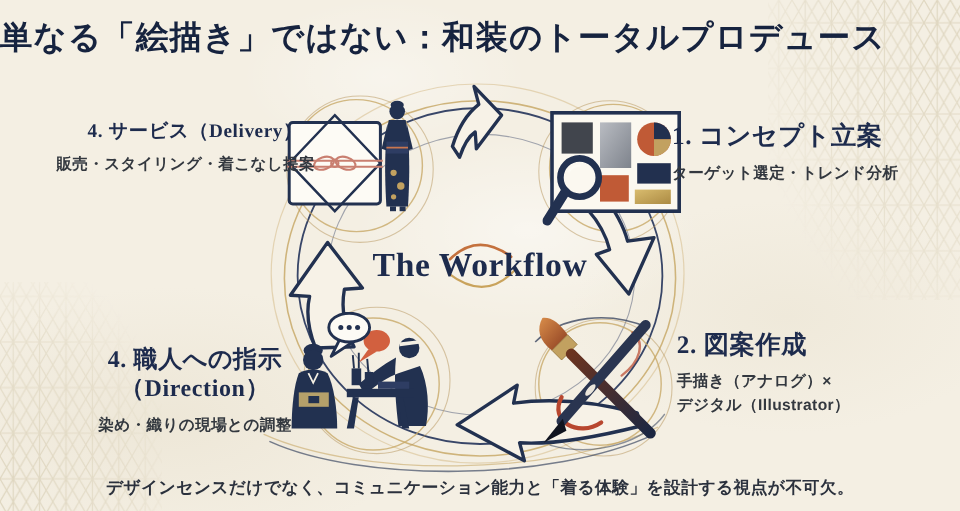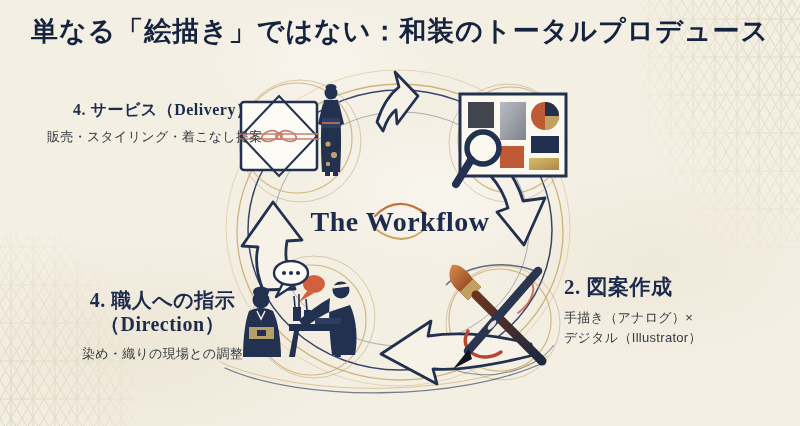--- a/index.html
+++ b/index.html
@@ -11,30 +11,30 @@
       radial-gradient(ellipse 320px 170px at 18% 82%, rgba(222,212,188,.30), transparent 65%),
       radial-gradient(ellipse 280px 150px at 82% 62%, rgba(224,215,192,.25), transparent 65%),
       radial-gradient(ellipse 240px 130px at 55% 45%, rgba(255,255,255,.45), transparent 60%),
       radial-gradient(ellipse 200px 110px at 40% 15%, rgba(255,255,255,.35), transparent 60%);
     font-family:"Liberation Sans","DejaVu Sans",sans-serif;
   }
   .decor{position:absolute;left:0;top:0;z-index:1;}
   .icon-svg{position:absolute;z-index:3;}
   .txt{position:absolute;z-index:4;}
   .title{
-    left:0;right:0;top:13px;text-align:center;
+    left:0;right:0;top:13px;
     font-family:"Liberation Serif","DejaVu Serif",serif;
     font-weight:700;font-size:27px;letter-spacing:1px;color:#16233f;
   }
   .step h3{
     margin:0;font-family:"Liberation Serif","DejaVu Serif",serif;
     font-weight:700;color:#1d2b4d;font-size:21px;letter-spacing:.5px;line-height:1.2;
   }
   .step .sub{
-    margin:8px 0 0 0;font-size:13px;font-weight:400;color:#33383f;
+    margin:8px 0 0 0;font-size:13px;font-weight:700;color:#33383f;
     letter-spacing:.3px;line-height:1.55;
   }
   .step1{left:560px;top:101px;}
   .step2{left:564px;top:275px;}
   .step3{left:55px;top:288px;width:215px;text-align:center;}
   .step3 h3{font-size:20px;}
   .step4{left:47px;top:100px;}
   .step4 h3{font-size:16px;margin-left:26px;}
   .center-label{
     left:300px;top:206px;width:200px;text-align:center;
@@ -224,20 +224,24 @@
       <path d="M46,23 L39,37 L57,25 Z" fill="#fdfbf5" stroke="#223150" stroke-width="2.4" stroke-linejoin="round"></path>
       <ellipse cx="54" cy="13" rx="17" ry="12" fill="#fdfbf5" stroke="#223150" stroke-width="2.4"></ellipse>
       <circle cx="47" cy="13" r="2.1" fill="#223150"></circle>
       <circle cx="54" cy="13" r="2.1" fill="#223150"></circle>
       <circle cx="61" cy="13" r="2.1" fill="#223150"></circle>
     </g>
   </svg>
 
   <div class="txt title">単なる「絵描き」ではない：和装のトータルプロデュース</div>
 
+  <div class="txt step step1">
+    <h3>1. コンセプト立案</h3>
+    <p class="sub">ターゲット選定・トレンド分析</p>
+  </div>
 
   <div class="txt step step2">
     <h3>2. 図案作成</h3>
     <p class="sub">
       <span>手描き（アナログ）×</span><br>
       <span>デジタル（Illustrator）</span>
     </p>
   </div>
 
   <div class="txt step step3">
@@ -248,14 +252,15 @@
     <p class="sub">染め・織りの現場との調整</p>
   </div>
 
   <div class="txt step step4">
     <h3>4. サービス（Delivery）</h3>
     <p class="sub">販売・スタイリング・着こなし提案</p>
   </div>
 
   <div class="txt center-label">The Workflow</div>
 
+  <div class="txt footer">デザインセンスだけでなく、コミュニケーション能力と「着る体験」を設計する視点が不可欠。</div>
 
 </div>
 
 </body></html>

